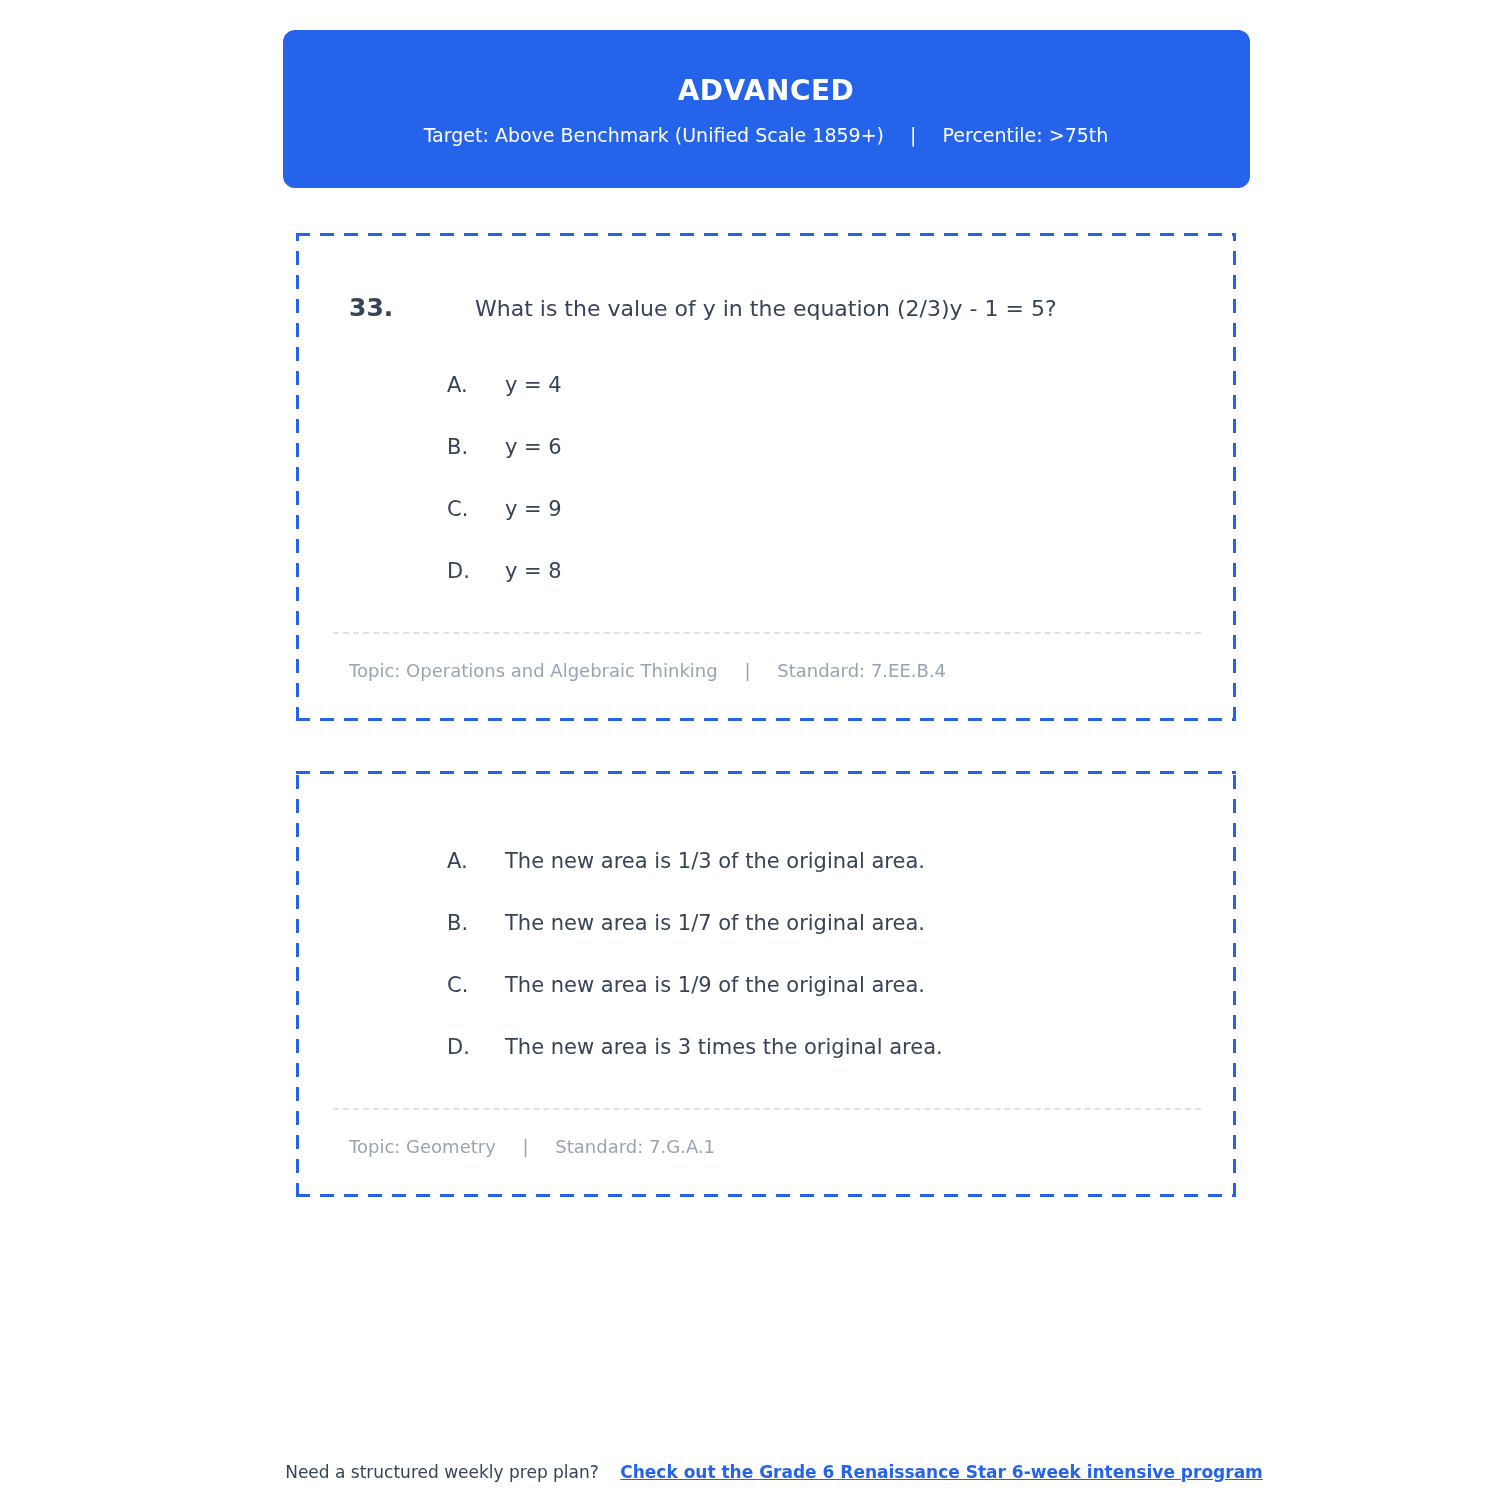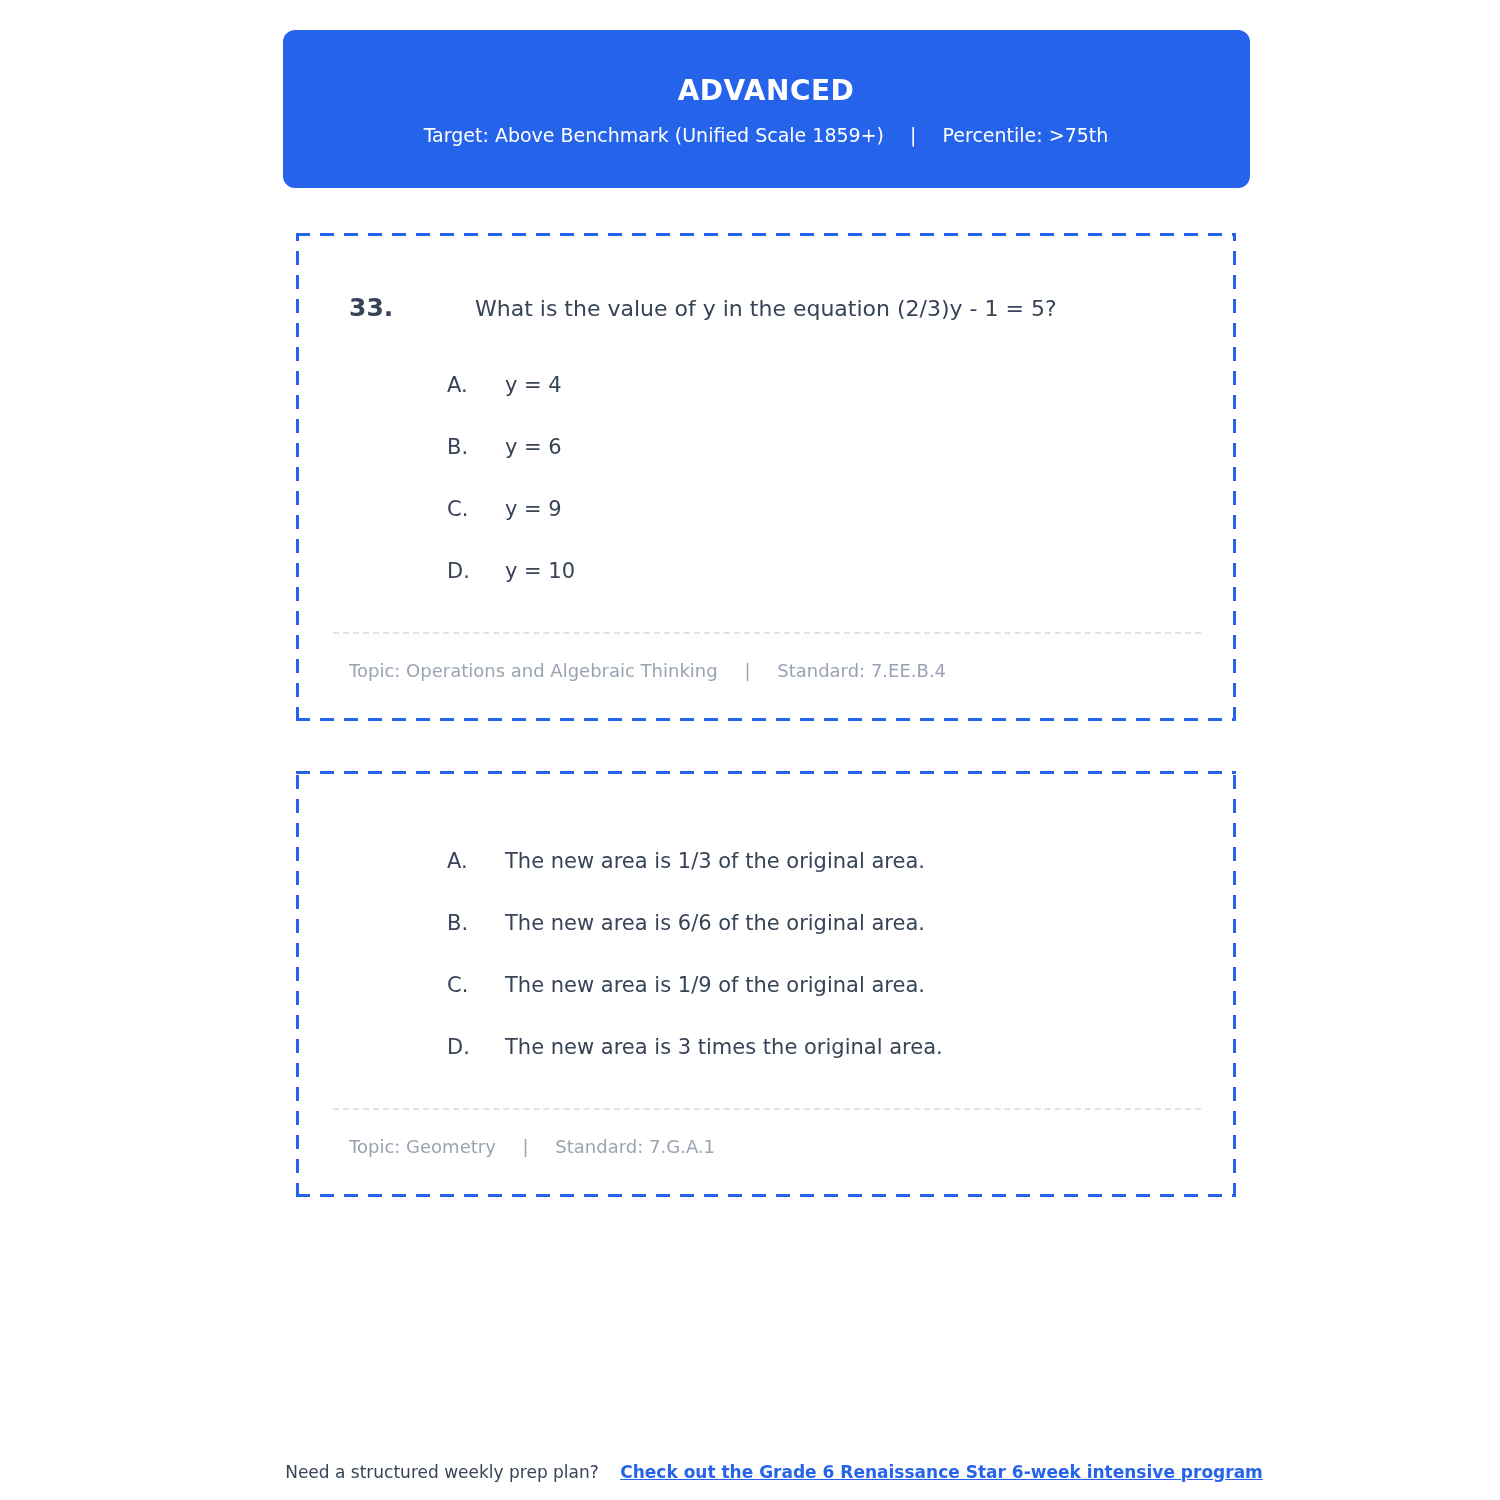--- a/index.html
+++ b/index.html
@@ -119,40 +119,40 @@
       <div class="option">
         <span class="option-letter">B.</span>
         <span class="option-text">y = 6</span>
       </div>
       <div class="option">
         <span class="option-letter">C.</span>
         <span class="option-text">y = 9</span>
       </div>
       <div class="option">
         <span class="option-letter">D.</span>
-        <span class="option-text">y = 10</span>
+        <span class="option-text">y = 8</span>
       </div>
     </div>
     <hr class="meta-divider">
     <div class="meta">
       <span>Topic: Operations and Algebraic Thinking</span>
       <span class="sep">|</span>
       <span>Standard: 7.EE.B.4</span>
     </div>
   </div>
 
   <div class="card">
     <div class="options">
       <div class="option">
         <span class="option-letter">A.</span>
         <span class="option-text">The new area is 1/3 of the original area.</span>
       </div>
       <div class="option">
         <span class="option-letter">B.</span>
-        <span class="option-text">The new area is 6/6 of the original area.</span>
+        <span class="option-text">The new area is 1/7 of the original area.</span>
       </div>
       <div class="option">
         <span class="option-letter">C.</span>
         <span class="option-text">The new area is 1/9 of the original area.</span>
       </div>
       <div class="option">
         <span class="option-letter">D.</span>
         <span class="option-text">The new area is 3 times the original area.</span>
       </div>
     </div>

